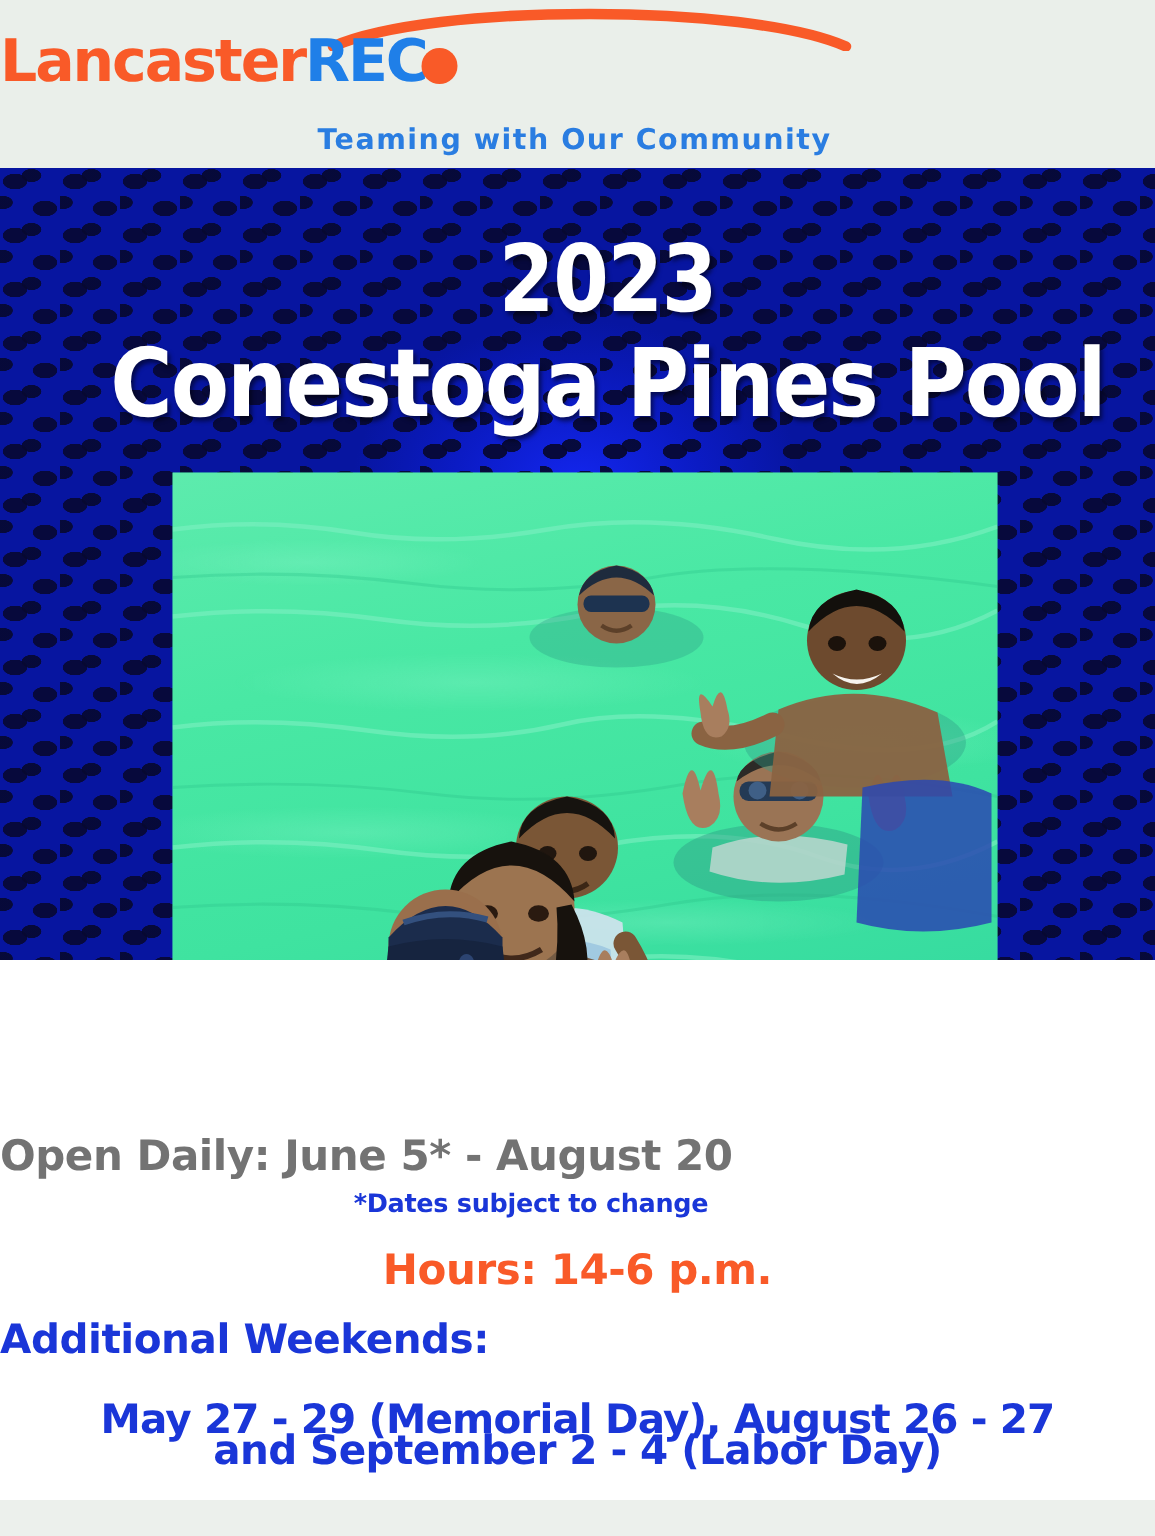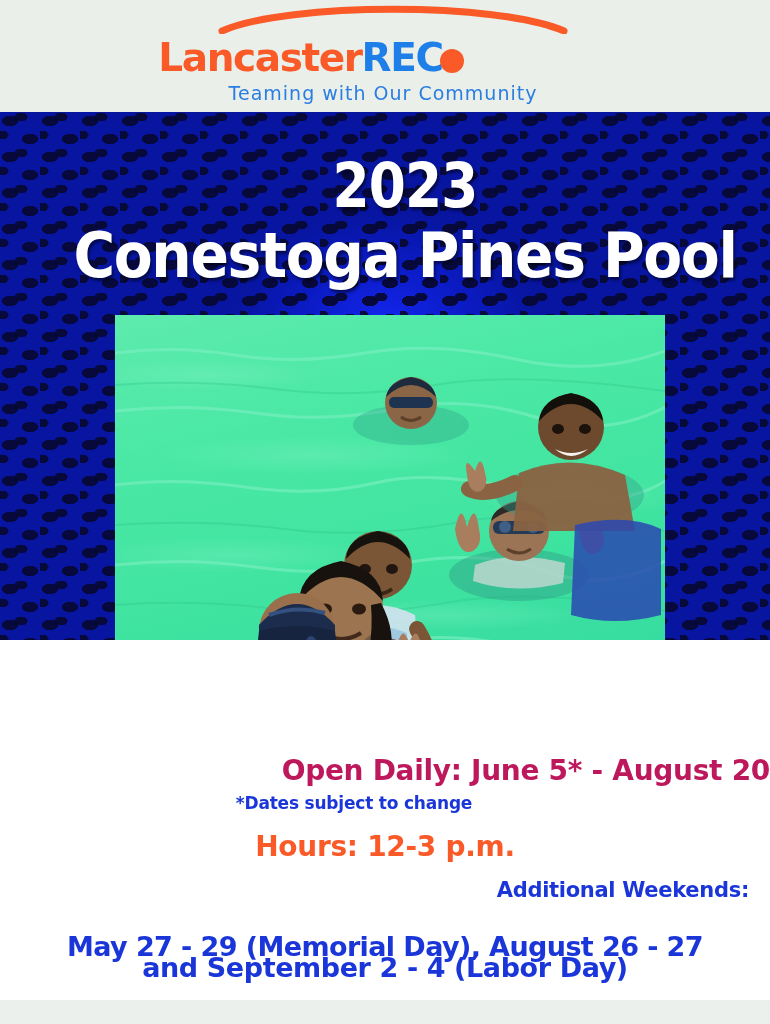--- a/index.html
+++ b/index.html
@@ -28,23 +28,22 @@
     left: 0;
     top: 0;
     width: 770px;
     height: 112px;
     background: #eaefea;
     overflow: hidden;
   }
   .logo-block {
     position: absolute;
     left: 0;
-    top: 24px;
+    top: 8px;
     width: 622px;
-    text-align: center;
   }
   .logo-swoosh {
     position: absolute;
     left: 218px;
     top: 0px;
     width: 350px;
     height: 34px;
     pointer-events: none;
   }
   .logo-word {
@@ -71,21 +70,21 @@
   }
   .tagline {
     position: absolute;
     left: 0;
     top: 82px;
     width: 766px;
     text-align: center;
     color: #2a7de1;
     font-family: "DejaVu Sans", sans-serif;
     font-size: 19px;
-    font-weight: normal;
+    font-weight: bold;
     letter-spacing: 1.0px;
     white-space: nowrap;
   }
 
   
   .blue-band {
     position: absolute;
     left: 0;
     top: 112px;
     width: 770px;
@@ -163,22 +162,22 @@
     width: 770px;
     height: 360px;
     background: #ffffff;
     z-index: 7;
   }
   .line-open {
     position: absolute;
     left: 0;
     top: 114px;
     width: 770px;
-    text-align: right;
-    color: #be185d;
+    text-align: left;
+    color: #737373;
     font-family: "DejaVu Sans", sans-serif;
     font-size: 28px;
     font-weight: bold;
     letter-spacing: -.3px;
     white-space: nowrap;
   }
   .line-note {
     position: absolute;
     left: 0;
     top: 153px;
@@ -200,24 +199,24 @@
     font-family: "DejaVu Sans", sans-serif;
     font-size: 28px;
     font-weight: bold;
     letter-spacing: -.3px;
   }
   .line-weekends-head {
     position: absolute;
     left: 0;
     top: 238px;
     width: 749px;
-    text-align: right;
+    text-align: left;
     color: #1a36d8;
     font-family: "DejaVu Sans", sans-serif;
-    font-size: 21px;
+    font-size: 27px;
     font-weight: bold;
     letter-spacing: -.3px;
   }
   .line-weekends-1 {
     position: absolute;
     left: 0;
     top: 275px;
     width: 770px;
     text-align: center;
     color: #1a36d8;
@@ -419,21 +418,21 @@
       <g opacity=".28" stroke="#b9fbe0" stroke-width="4" fill="none">
         <path d="M0 400 Q70 392 150 402 T320 398 T550 406"></path>
         <path d="M0 360 Q60 352 140 362 T300 358 T550 366"></path>
       </g>
     </svg>
   </div>
 
   <div class="info">
     <div class="line-open">Open Daily: June 5* - August 20</div>
     <div class="line-note">*Dates subject to change</div>
-    <div class="line-hours">Hours: 12-3 p.m.</div>
+    <div class="line-hours">Hours: 14-6 p.m.</div>
     <div class="line-weekends-head">Additional Weekends:</div>
     <div class="line-weekends-1">May 27 - 29 (Memorial Day), August 26 - 27</div>
     <div class="line-weekends-2">and September 2 - 4 (Labor Day)</div>
   </div>
 
   <div class="footer-strip"></div>
 
 </div>
 
 </body></html>

